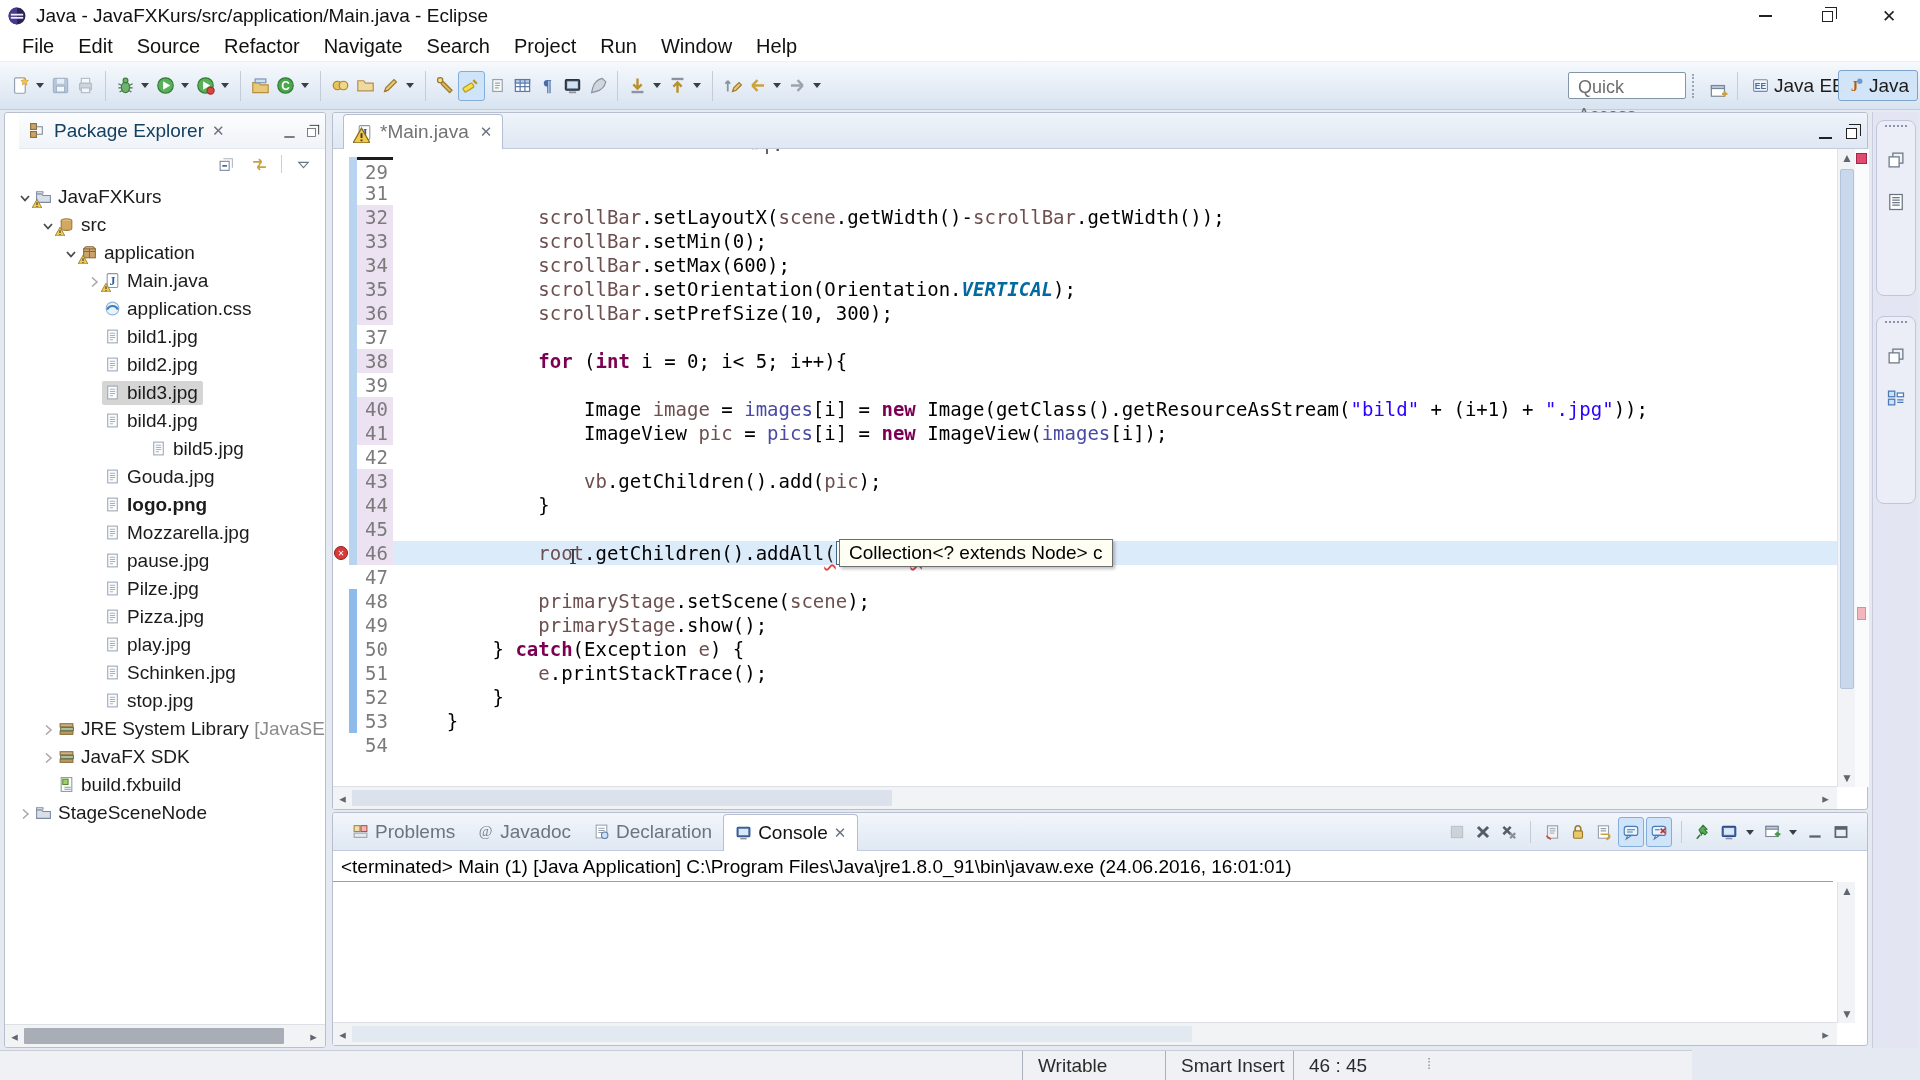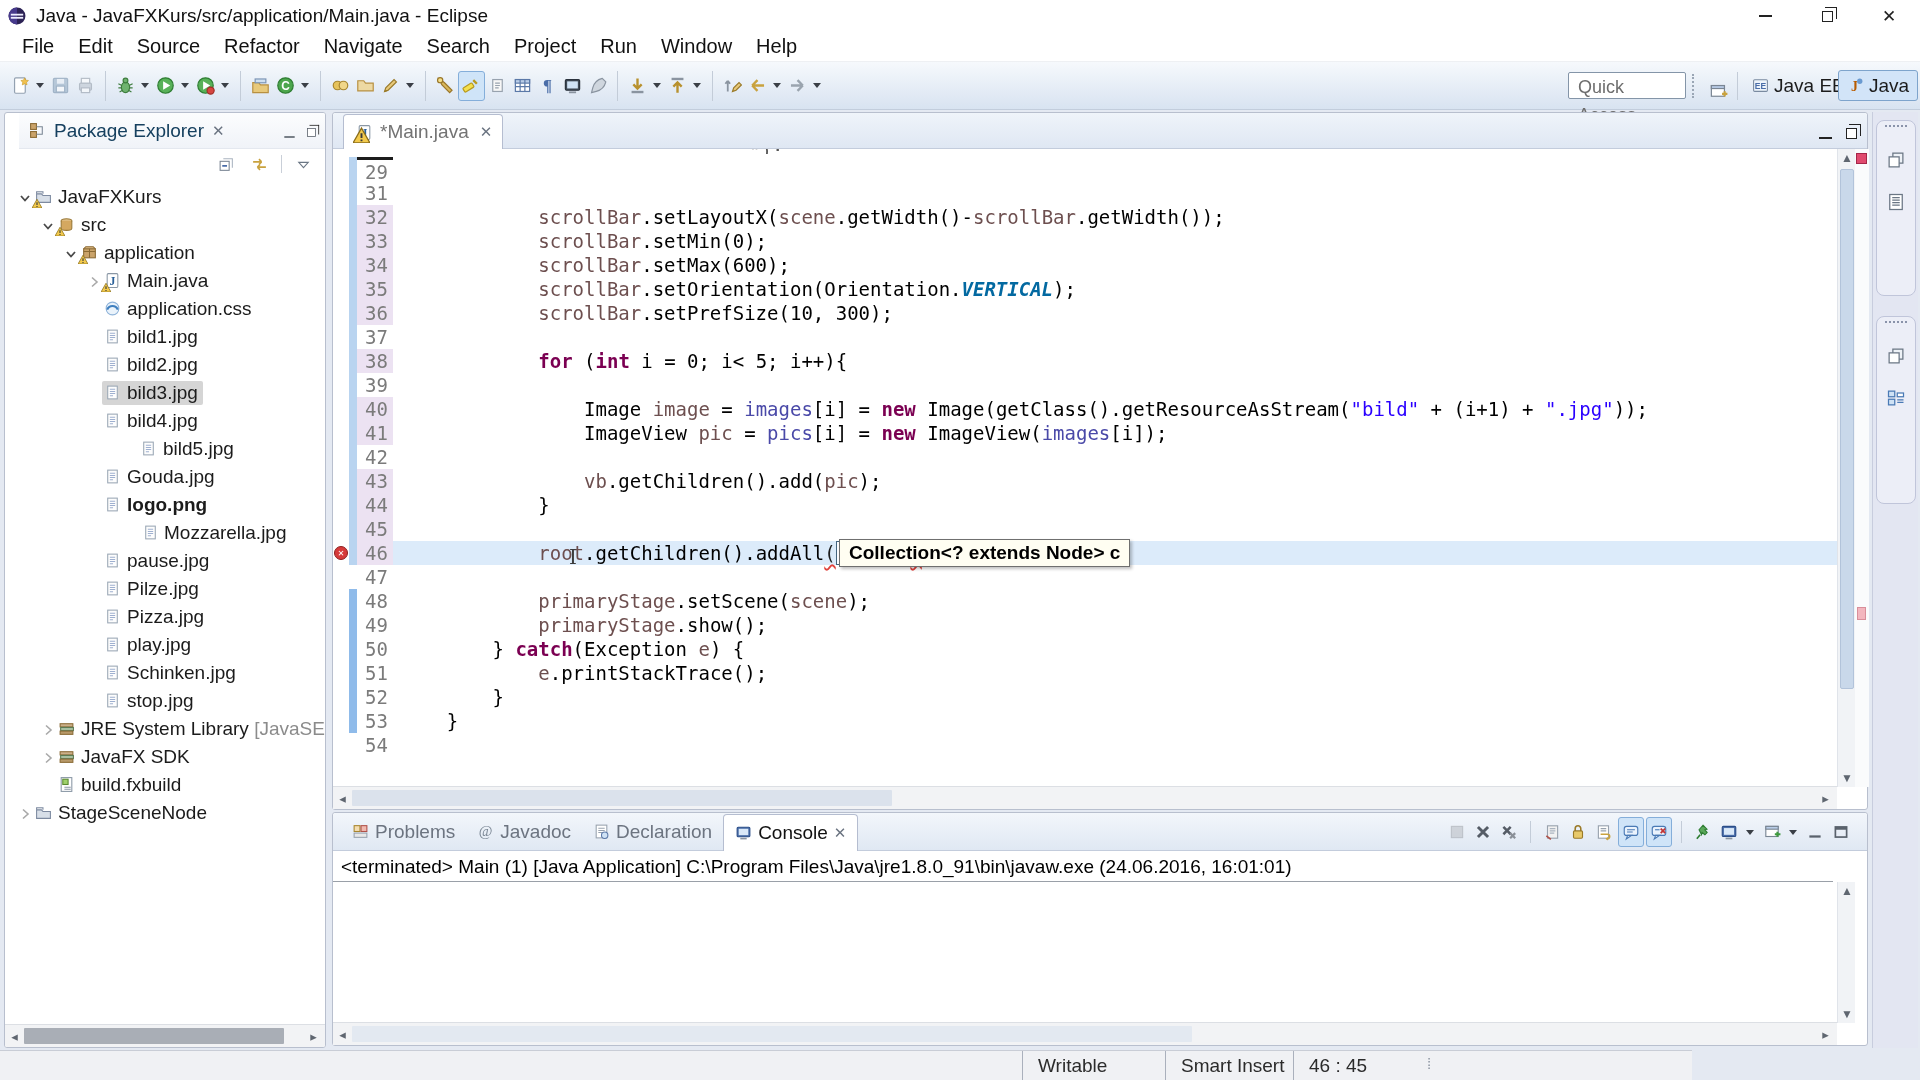--- a/index.html
+++ b/index.html
@@ -91,21 +91,21 @@
   .tk-p { color:#000; }
   .tk-k { color:#7b0052; font-weight:bold; }
   .tk-s { color:#2a00ff; }
   .tk-v { color:#6d4f4f; }
   .tk-f { color:#4a49a8; }
   .tk-sf { color:#0369a1; font-weight:bold; font-style:italic; }
   .tk-e { text-decoration:underline wavy #e0433d; text-decoration-thickness:1.5px; text-underline-offset:4px; }
   .tk-box { border:1px solid #44657f; background:#fdfdff; padding:0 1px; }
   .caret { display:inline-block; width:2px; height:20px; background:#000; vertical-align:-3px; }
   #top-clip { position:absolute; left:416px; top:0px; height:5px; width:120px; overflow:hidden; font-family:"DejaVu Sans Mono",monospace; color:#555; font-size:19px; line-height:5px; }
-  #tooltip { position:absolute; left:506px; top:426px; background:#fffef2; border:1px solid #6f6f6f; box-shadow:2px 2px 3px rgba(0,0,0,.25); padding:2px 9px; font-size:19px; font-weight:bold; color:#000; white-space:nowrap; }
+  #tooltip { position:absolute; left:506px; top:426px; background:#fffef2; border:1px solid #6f6f6f; box-shadow:2px 2px 3px rgba(0,0,0,.25); padding:2px 9px; font-size:19px; font-weight:normal; color:#000; white-space:nowrap; }
   #ibeam { position:absolute; left:236px; top:432px; width:12px; height:20px; color:#3c3c3c; font-size:20px; font-family:"DejaVu Serif",serif; }
   #ed-vscroll { position:absolute; left:1504px; top:36px; width:18px; height:638px; background:#f1f3f6; border-left:1px solid #e0e4ea; }
   #ed-vthumb { position:absolute; left:2px; top:20px; width:14px; height:520px; background:#c9d8ea; border:1px solid #b2c3da; border-radius:2px; }
   .varrow { position:absolute; left:0; width:18px; height:18px; color:#5f6670; font-size:12px; display:flex; align-items:center; justify-content:center; }
   #ed-ruler { position:absolute; left:1522px; top:36px; width:14px; height:638px; background:#fafbfc; }
   #ruler-err-top { position:absolute; left:1px; top:4px; width:11px; height:11px; background:#e04a6e; border:1px solid #a52648; }
   #ruler-err-line { position:absolute; left:2px; top:458px; width:9px; height:13px; background:#f3b6be; border:1px solid #d98e9a; }
   #ed-hscroll { left:0; bottom:0; width:1504px; }
   #ed-hscroll .hthumb { background:#dbe2ec; }
 
@@ -536,21 +536,21 @@
           </span>
         </div>
         <div class="tree-row" style="padding-left: 81px;">
           <span class="tw-arrow"></span>
           <span class="tw-icon"><svg class="main" viewBox="0 0 16 16">
               <rect x="3.5" y="2" width="9" height="12" fill="#fdfdfd" stroke="#9aa7b5"></rect>
               <path d="M5.5 5h5M5.5 7h5M5.5 9h5M5.5 11h3" stroke="#9fb0d0"></path>
             </svg></span>
           <span class="tw-label">bild4.jpg</span>
         </div>
-        <div class="tree-row" style="padding-left: 117px;">
+        <div class="tree-row" style="padding-left: 117px; margin-left: 10px;">
           <span class="tw-arrow"></span>
           <span class="tw-icon"><svg class="main" viewBox="0 0 16 16">
               <rect x="3.5" y="2" width="9" height="12" fill="#fdfdfd" stroke="#9aa7b5"></rect>
               <path d="M5.5 5h5M5.5 7h5M5.5 9h5M5.5 11h3" stroke="#9fb0d0"></path>
             </svg></span>
           <span class="tw-label">bild5.jpg</span>
         </div>
         <div class="tree-row" style="padding-left: 81px;">
           <span class="tw-arrow"></span>
           <span class="tw-icon"><svg class="main" viewBox="0 0 16 16">
@@ -560,21 +560,21 @@
           <span class="tw-label">Gouda.jpg</span>
         </div>
         <div class="tree-row" style="padding-left: 81px; font-weight: bold;">
           <span class="tw-arrow"></span>
           <span class="tw-icon"><svg class="main" viewBox="0 0 16 16">
               <rect x="3.5" y="2" width="9" height="12" fill="#fdfdfd" stroke="#9aa7b5"></rect>
               <path d="M5.5 5h5M5.5 7h5M5.5 9h5M5.5 11h3" stroke="#9fb0d0"></path>
             </svg></span>
           <span class="tw-label">logo.png</span>
         </div>
-        <div class="tree-row" style="padding-left: 118px; text-align: right;">
+        <div class="tree-row" style="padding-left: 81px;">
           <span class="tw-arrow"></span>
           <span class="tw-icon"><svg class="main" viewBox="0 0 16 16">
               <rect x="3.5" y="2" width="9" height="12" fill="#fdfdfd" stroke="#9aa7b5"></rect>
               <path d="M5.5 5h5M5.5 7h5M5.5 9h5M5.5 11h3" stroke="#9fb0d0"></path>
             </svg></span>
           <span class="tw-label">Mozzarella.jpg</span>
         </div>
         <div class="tree-row" style="padding-left: 81px;">
           <span class="tw-arrow"></span>
           <span class="tw-icon"><svg class="main" viewBox="0 0 16 16">

